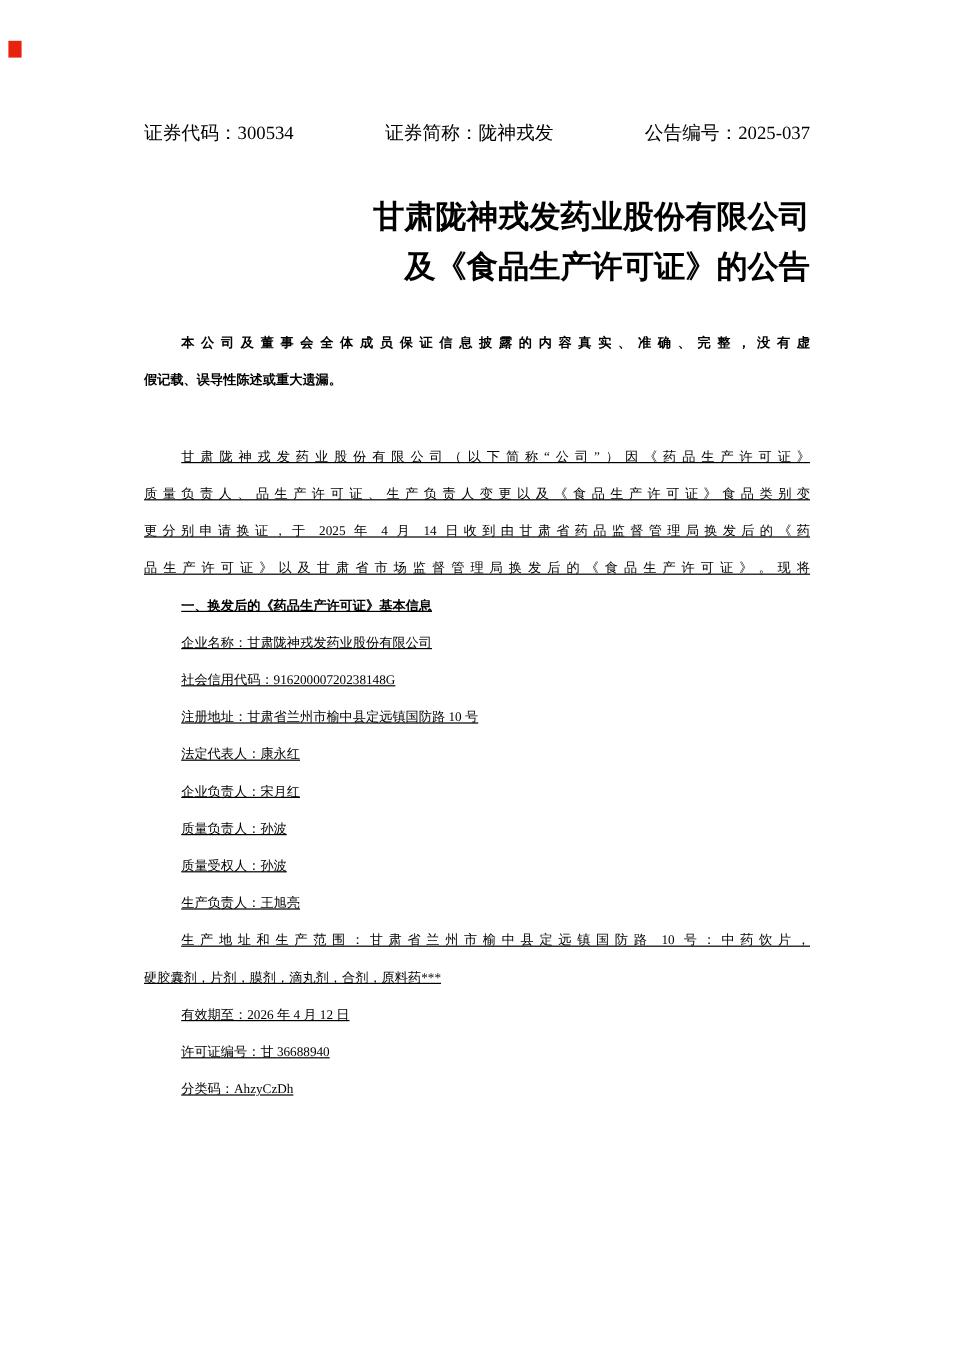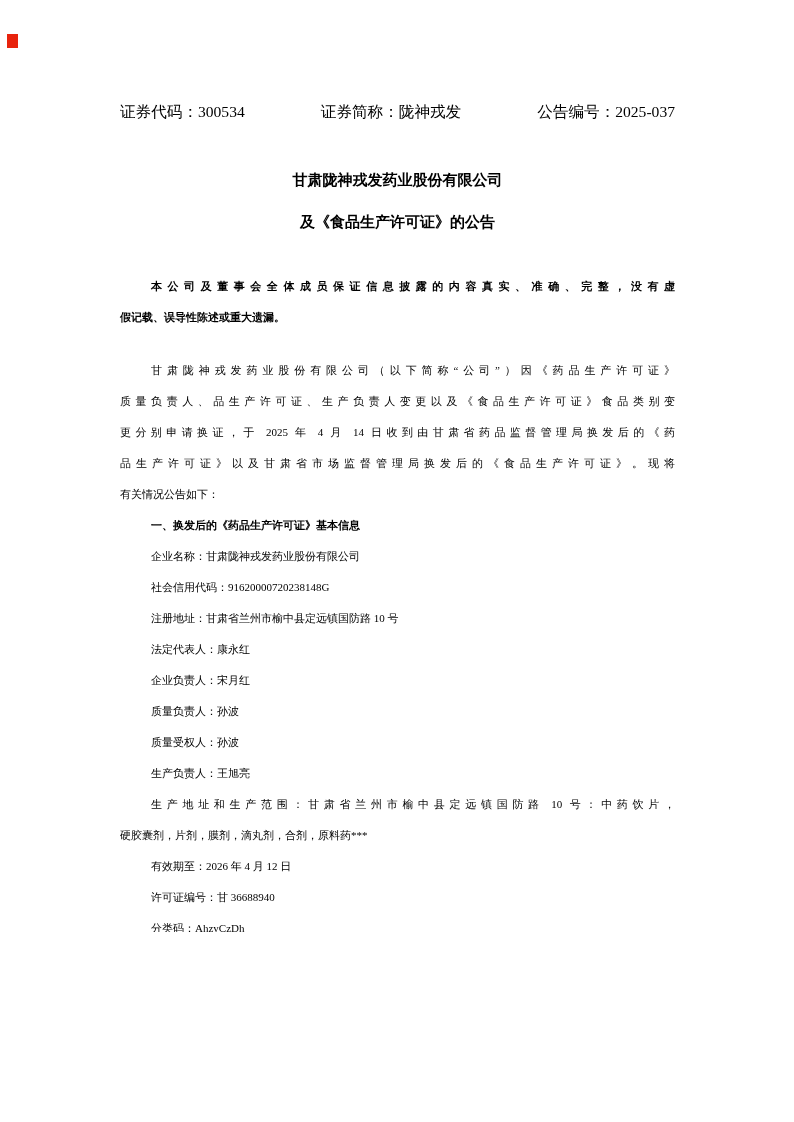--- a/index.html
+++ b/index.html
@@ -16,30 +16,31 @@
   .red-mark{
     position:absolute;left:7px;top:34px;width:11px;height:14px;
     background:#e8230d;
   }
   .doc-header{
     display:flex;justify-content:space-between;
     font-size:15.6px;line-height:31px;white-space:nowrap;
   }
   .title-block{margin-top:32px;text-align:center;}
   .title-line{
-    font-size:15px;line-height:42px;font-weight:700;
+    font-size:26px;line-height:42px;font-weight:700;
     font-family:"Liberation Sans","DejaVu Sans",sans-serif;
     white-space:nowrap;
+    text-align:right;
   }
   .declaration{margin-top:28px;}
   .declaration .line{
     font-weight:700;
     font-family:"Liberation Sans","DejaVu Sans",sans-serif;
   }
-  .body-block{margin-top:22px;}
+  .body-block{margin-top:33px;text-decoration:underline;}
   .line{
     font-size:11px;line-height:31px;white-space:nowrap;
   }
   .indent{padding-left:31px;}
   .justify{text-align:justify;text-align-last:justify;}
   .bold-hei{
     font-weight:700;
     font-family:"Liberation Sans","DejaVu Sans",sans-serif;
   }
 </style>
@@ -64,21 +65,20 @@
   <div class="declaration" id="declaration-block">
       <div class="line indent justify">本公司及董事会全体成员保证信息披露的内容真实、准确、完整，没有虚</div>
       <div class="line">假记载、误导性陈述或重大遗漏。</div>
     </div>
 
   <div class="body-block" id="body-block">
       <div class="line indent justify">甘肃陇神戎发药业股份有限公司（以下简称“公司”）因《药品生产许可证》</div>
       <div class="line justify">质量负责人、品生产许可证、生产负责人变更以及《食品生产许可证》食品类别变</div>
       <div class="line justify">更分别申请换证，于 2025 年 4 月 14 日收到由甘肃省药品监督管理局换发后的《药</div>
       <div class="line justify">品生产许可证》以及甘肃省市场监督管理局换发后的《食品生产许可证》。现将</div>
-      <div class="line">有关情况公告如下：</div>
       <div class="line indent bold-hei">一、换发后的《药品生产许可证》基本信息</div>
       <div class="line indent">企业名称：甘肃陇神戎发药业股份有限公司</div>
       <div class="line indent">社会信用代码：91620000720238148G</div>
       <div class="line indent">注册地址：甘肃省兰州市榆中县定远镇国防路 10 号</div>
       <div class="line indent">法定代表人：康永红</div>
       <div class="line indent">企业负责人：宋月红</div>
       <div class="line indent">质量负责人：孙波</div>
       <div class="line indent">质量受权人：孙波</div>
       <div class="line indent">生产负责人：王旭亮</div>
       <div class="line indent justify">生产地址和生产范围：甘肃省兰州市榆中县定远镇国防路 10 号：中药饮片，</div>

